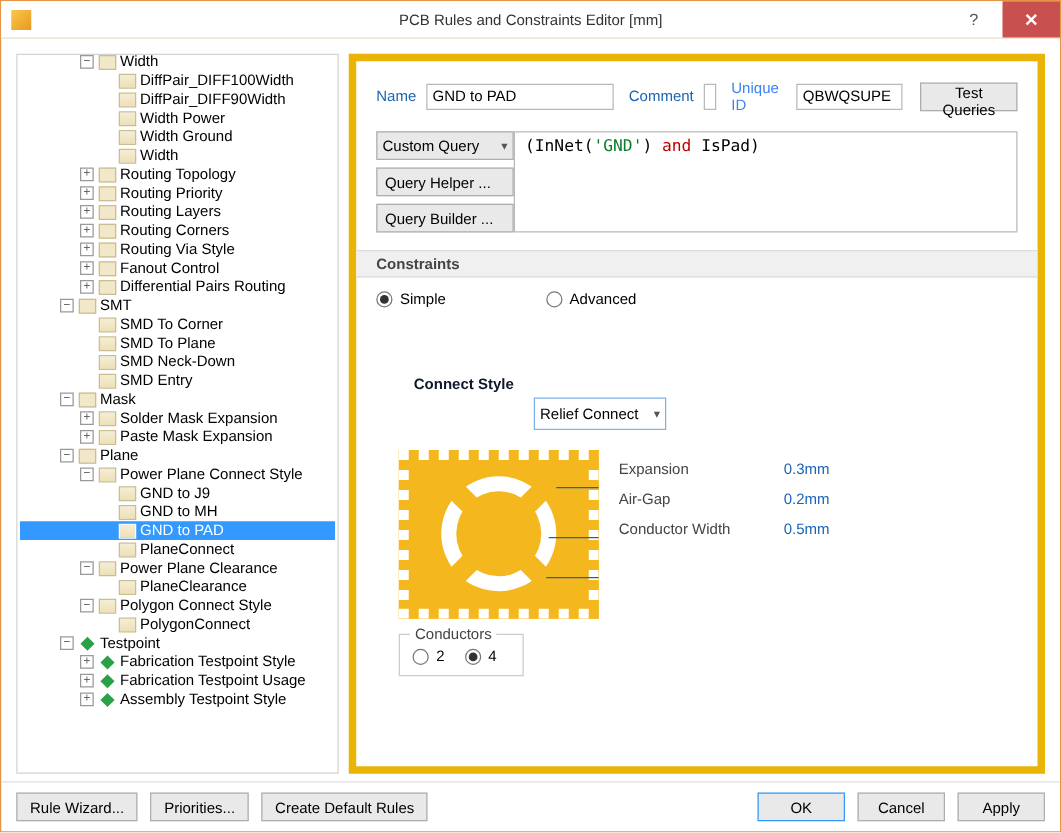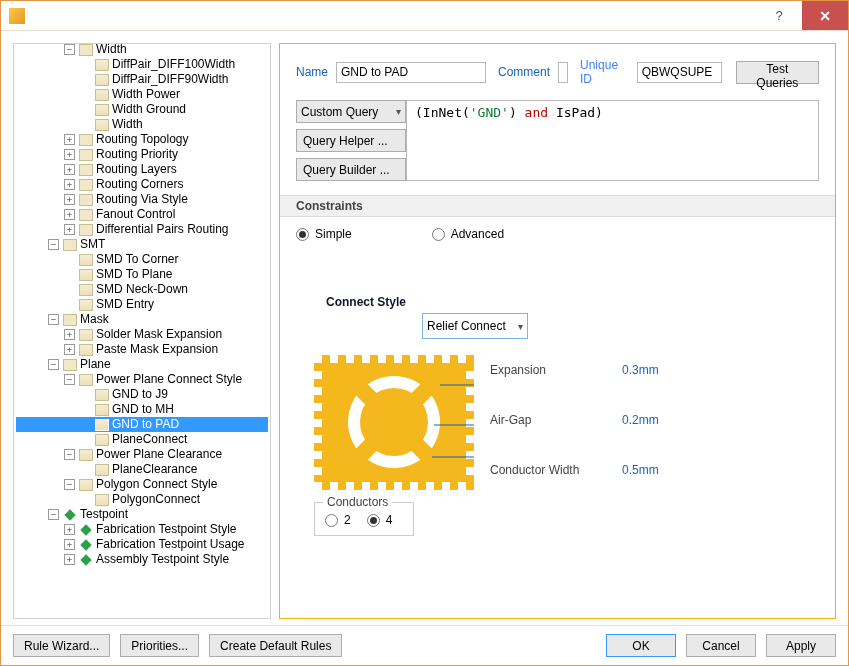--- a/index.html
+++ b/index.html
@@ -121,21 +121,21 @@
   .tree-label { color: #000; }
   .tree-row.selected {
     background: #3399ff;
     color: #fff;
   }
   .tree-row.selected .tree-label { color:#fff; }
   .tree-row.selected .ticon.rule { border-color:#fff; }
 
   .right-panel {
     flex: 1;
-    border: 1px solid #eab308;
+    border: 6px solid #eab308;
     background: #fff;
     padding: 14px 16px;
     overflow: hidden;
   }
   .form-row {
     display: flex;
     align-items: center;
     gap: 8px;
     margin-bottom: 14px;
   }
@@ -201,21 +201,21 @@
     padding:12px 4px; width:106px; color:#000;margin-top:48px;
   }
   .select .chev{font-size:10px;color:#555;}
 
   .diagram-row { display:flex; gap:16px; margin-left:18px;}
   .diagram {
     width:160px;height:135px;background:#f4b71d;
     position:relative;
   }
   .diagram svg{position:absolute;top:0;left:0;}
-  .params{display:flex;flex-direction:column;gap:36px;padding-top:8px;}
+  .params{display:flex;flex-direction:column;gap:10px;padding-top:8px;}
   .param{display:flex;gap:22px;}
   .param-label{width:110px;color:#444;}
   .param-val{color:#1a63b5;}
 
   .cond-box{
     border:1px solid #ccc;margin-left:18px;margin-top:12px;
     padding:6px 10px 8px 10px;width:100px;position:relative;
   }
   .cond-box legend{position:absolute;top:-8px;left:8px;background:#fff;padding:0 4px;color:#444;}
   .cond-opts{display:flex;gap:16px;margin-top:4px;}
@@ -229,20 +229,21 @@
   .footer .spacer{flex:1;}
   .footer .btn{min-width:70px;}
   .footer .btn.primary{border-color:#3399ff;}
 </style>
 </head>
 <body>
 
 <div class="window">
   <div class="titlebar">
     <div class="titlebar-icon"></div>
+    <div class="titlebar-title">PCB Rules and Constraints Editor [mm]</div>
     <div class="titlebar-buttons">
       <div class="titlebar-btn">?</div>
       <div class="titlebar-btn close">✕</div>
     </div>
   </div>
 
   <div class="content">
     <div class="tree-panel">
       <div class="tree-inner" id="tree-inner">
           <div class="tree-row">

